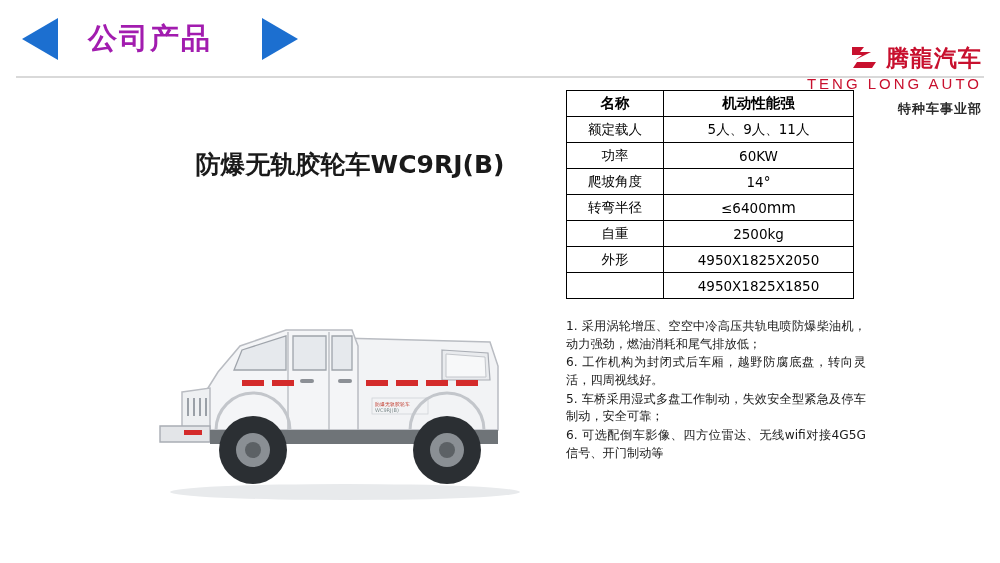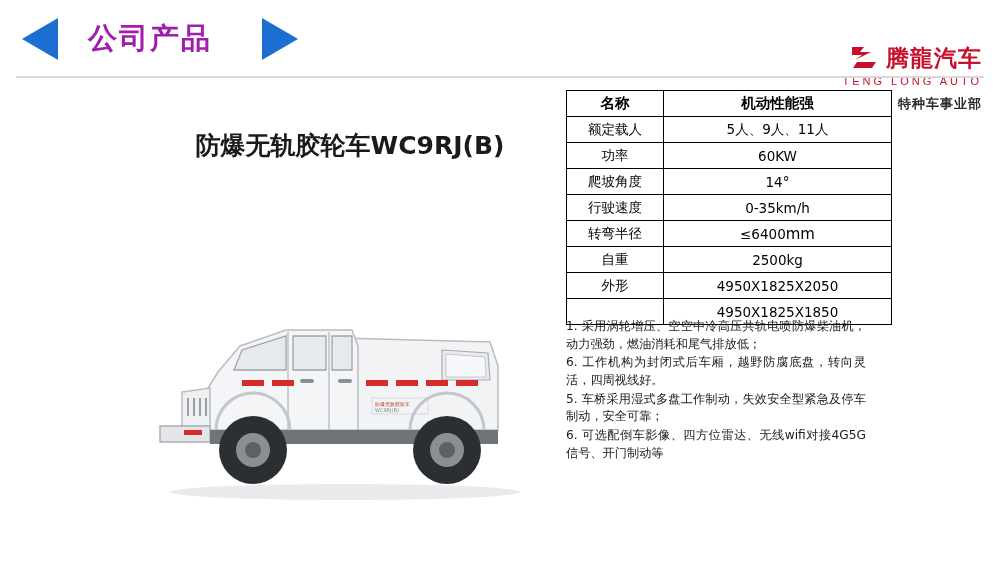--- a/index.html
+++ b/index.html
@@ -73,54 +73,54 @@
   }
   .brand-cn {
     font-size: 23px;
     font-weight: bold;
     color: #c8102e;
     letter-spacing: 1px;
     font-family: "DejaVu Sans", "Liberation Sans", sans-serif;
     line-height: 1;
   }
   .brand-en {
-    font-size: 11px;
+    font-size: 15px;
     color: #c8102e;
     letter-spacing: 3px;
     margin-top: 3px;
     text-align: right;
     font-family: "Liberation Sans", sans-serif;
   }
   .brand-div {
     font-size: 13px;
     font-weight: bold;
     color: #2b2b2b;
     letter-spacing: 1px;
     margin-top: 8px;
     text-align: right;
     font-family: "DejaVu Sans", "Liberation Sans", sans-serif;
   }
 
   
   .product-title {
     position: absolute;
-    left: 150px; top: 129px;
+    left: 150px; top: 148px;
     width: 400px;
     text-align: center;
     font-size: 25px;
     font-weight: bold;
     color: #1a1a1a;
     font-family: "DejaVu Sans", "Liberation Sans", sans-serif;
   }
 
   
   .spec-table {
     position: absolute;
     left: 566px; top: 90px;
-    width: 326px;
+    width: 288px;
     border-collapse: collapse;
     font-family: "DejaVu Sans", "Liberation Sans", sans-serif;
   }
   .spec-table td {
     border: 1px solid #000000;
     height: 25px;
     text-align: center;
     vertical-align: middle;
     font-size: 13.5px;
     color: #000;
@@ -263,24 +263,20 @@
     </tr>
     <tr>
       <td class="col-name">功率</td>
       <td>60KW</td>
     </tr>
     <tr>
       <td class="col-name">爬坡角度</td>
       <td>14°</td>
     </tr>
     <tr>
-      <td class="col-name">行驶速度</td>
-      <td>0-35km/h</td>
-    </tr>
-    <tr>
       <td class="col-name">转弯半径</td>
       <td><span>≤6400</span><span class="small-unit">mm</span></td>
     </tr>
     <tr>
       <td class="col-name">自重</td>
       <td>2500kg</td>
     </tr>
     <tr>
       <td class="col-name">外形</td>
       <td>4950X1825X2050</td>

